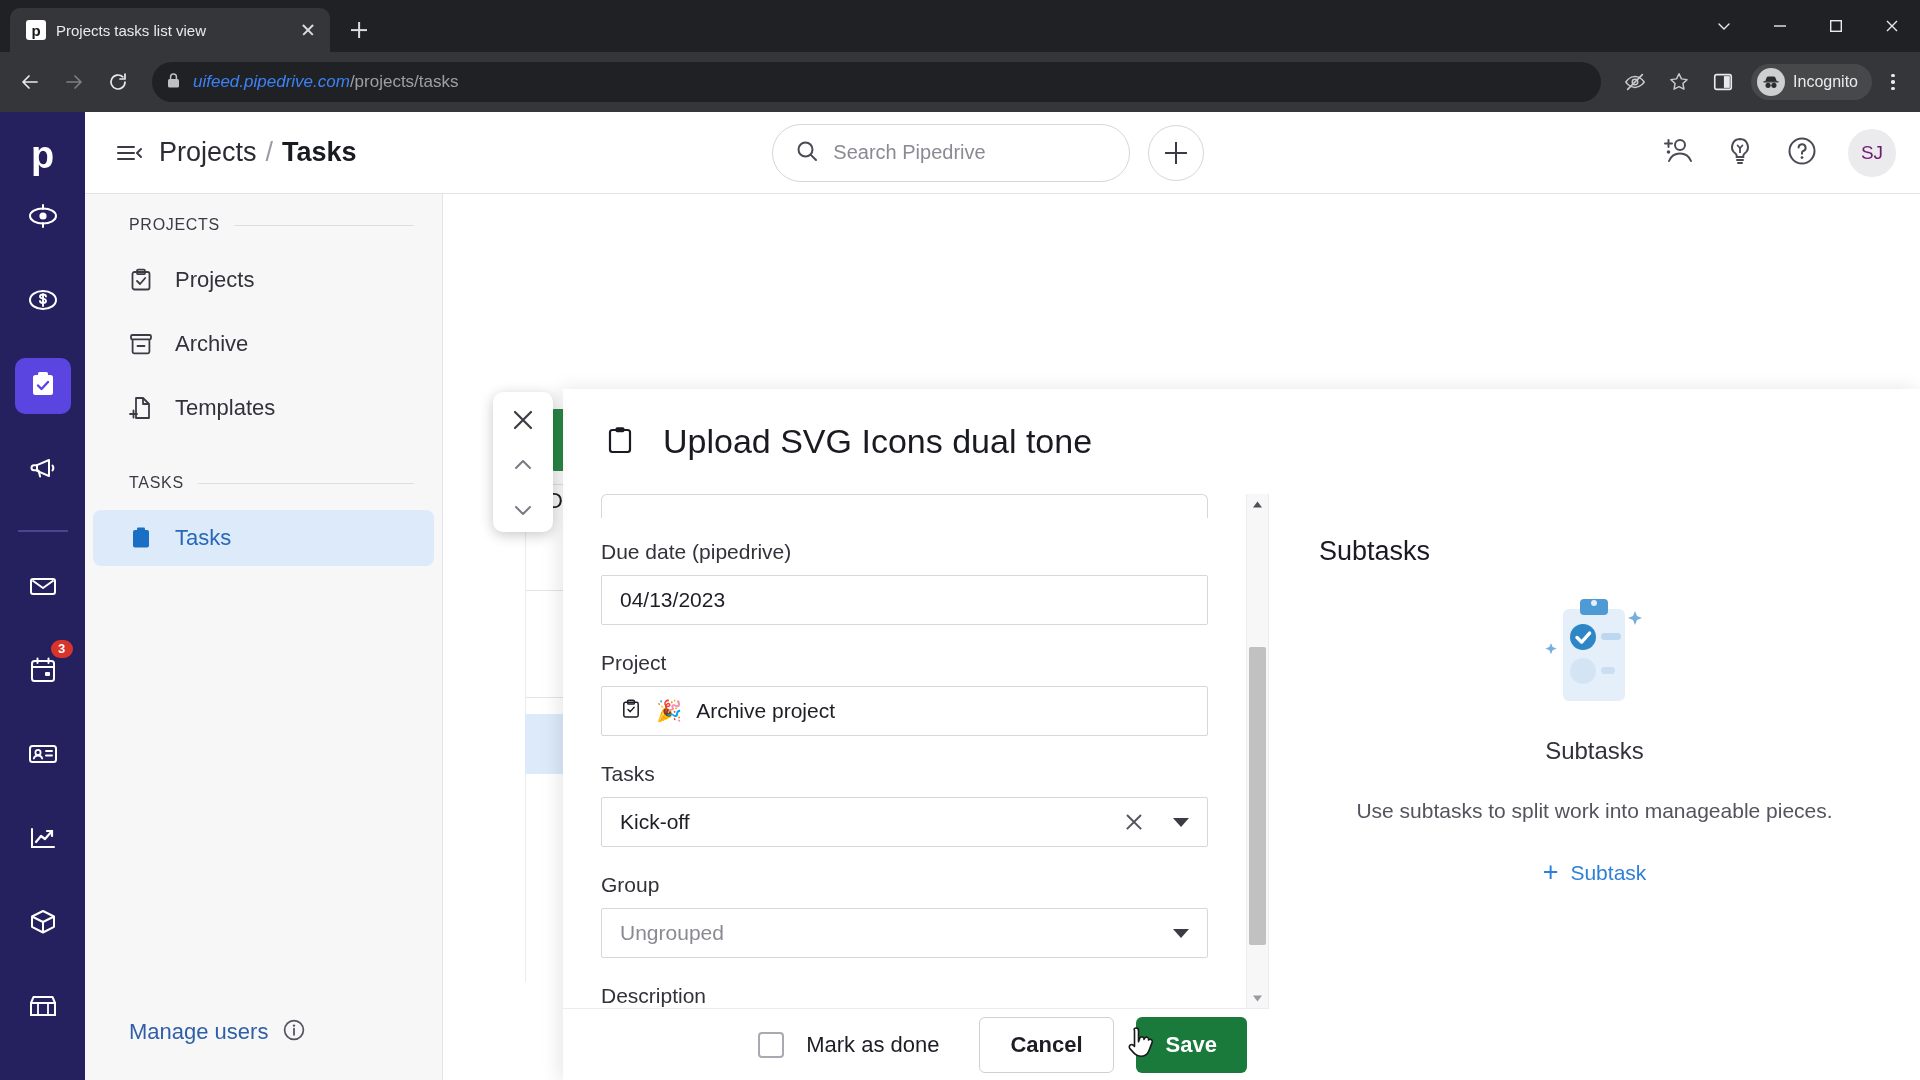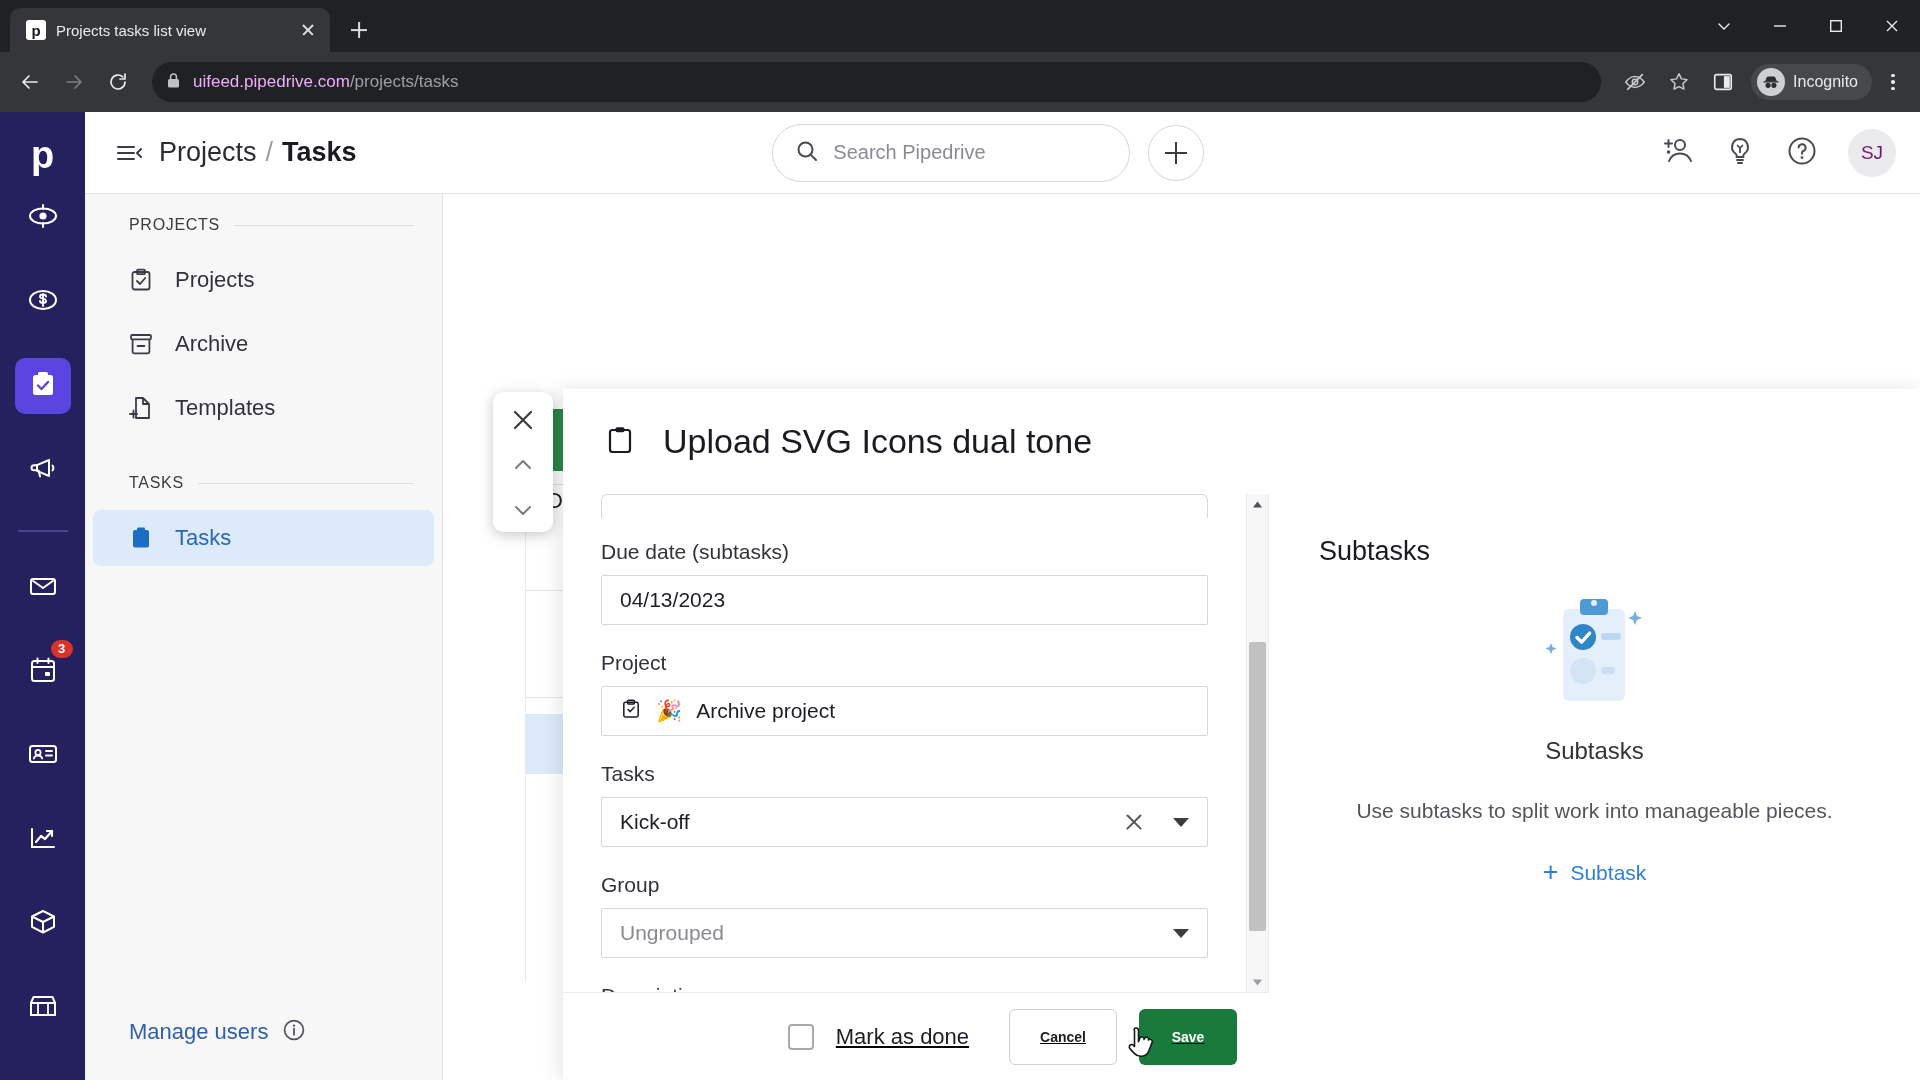--- a/index.html
+++ b/index.html
@@ -62,21 +62,21 @@
   .tb-btn {
     width: 40px; height: 40px; border-radius: 50%; display: flex;
     align-items: center; justify-content: center; flex: none;
   }
   .omnibox {
     flex: 1; height: 40px; background: #202124; border-radius: 20px;
     display: flex; align-items: center; padding: 0 14px; gap: 12px; margin: 0 10px;
     min-width: 0;
   }
   .omnibox-url { font-size: 17px; color: #9aa0a6; white-space: nowrap; overflow: hidden; }
-  .omnibox-url b { color: #f0abfc; font-weight: normal; }
+  .omnibox-url b { color: #3b82f6; font-weight: normal; font-style: italic; }
   .incognito-pill {
     display: flex; align-items: center; gap: 8px; background: #474849;
     border-radius: 20px; height: 36px; padding: 0 14px 0 6px; margin-left: 4px; flex: none;
   }
   .incognito-av {
     width: 28px; height: 28px; border-radius: 50%; background: #cdcfd1;
     display: flex; align-items: center; justify-content: center; flex: none;
   }
   .incognito-label { color: #e8eaed; font-size: 16px; white-space: nowrap; }
   .kebab { width: 34px; height: 34px; display: flex; flex-direction: column;
@@ -225,30 +225,29 @@
   .subcol { flex: 1; padding: 42px 50px 0; min-width: 0; }
   .sub-head { font-size: 27px; color: #1a1a22; }
   .sub-empty { display:flex; flex-direction: column; align-items: center; margin-top: 22px; }
   .sub-title { font-size: 24px; color: #32323b; margin-top: 14px; }
   .sub-desc { font-size: 21px; color: #54545e; margin-top: 34px; }
   .sub-add { display:flex; align-items:center; gap: 12px; color: #2e7fd6; font-size: 21px; margin-top: 36px; }
   .sub-add .pl { font-size: 27px; line-height: 1; }
 
   
   .modal-foot {
-    height: 88px; border-top: 1px solid #ececee; display:flex; align-items:center;
-    justify-content: flex-end; gap: 22px; padding: 0 32px; flex: none; position: relative;
+    height: 72px; border-top: 1px solid #ececee; display:flex; align-items:center;
+    justify-content: flex-end; gap: 22px; padding: 0 22px; flex: none; position: relative;
     width: 706px;
-    text-decoration: underline;
   }
   .chk { width: 26px; height: 26px; border: 2px solid #a9a9b2; border-radius: 4px; background:#fff; }
   .chklabel { font-size: 22px; color: #1d1d25; margin-right: 18px; }
   .btn {
     height: 56px; border-radius: 6px; display: flex; align-items: center; justify-content: center;
-    padding: 0 30px; font-size: 14px; font-weight: bold;
+    padding: 0 30px; font-size: 22px; font-weight: bold;
   }
   .btn-cancel { border: 1px solid #cfcfd4; background:#fff; color:#1d1d25; }
   .btn-save { background: #1a7a3c; color: #fff; min-width: 98px; position: relative; }
   .cursor-hand { position: absolute; left: 1128px; top: 1026px; z-index: 60; pointer-events:none;}
 </style>
 </head>
 <body>
 
 <div class="browser">
 
@@ -613,21 +612,21 @@
 
           <div class="modal-body">
 
             <div class="formcol">
               <div class="formscroll">
 
                 <div class="cut-input"></div>
                 <div style="height:22px"></div>
 
                 <div class="field">
-                  <div class="flabel">Due date (subtasks)</div>
+                  <div class="flabel">Due date (pipedrive)</div>
                   <div class="finput">
                     <span>04/13/2023</span>
                   </div>
                 </div>
 
                 <div class="spacer18"></div>
 
                 <div class="field">
                   <div class="flabel">Project</div>
                   <div class="finput">

